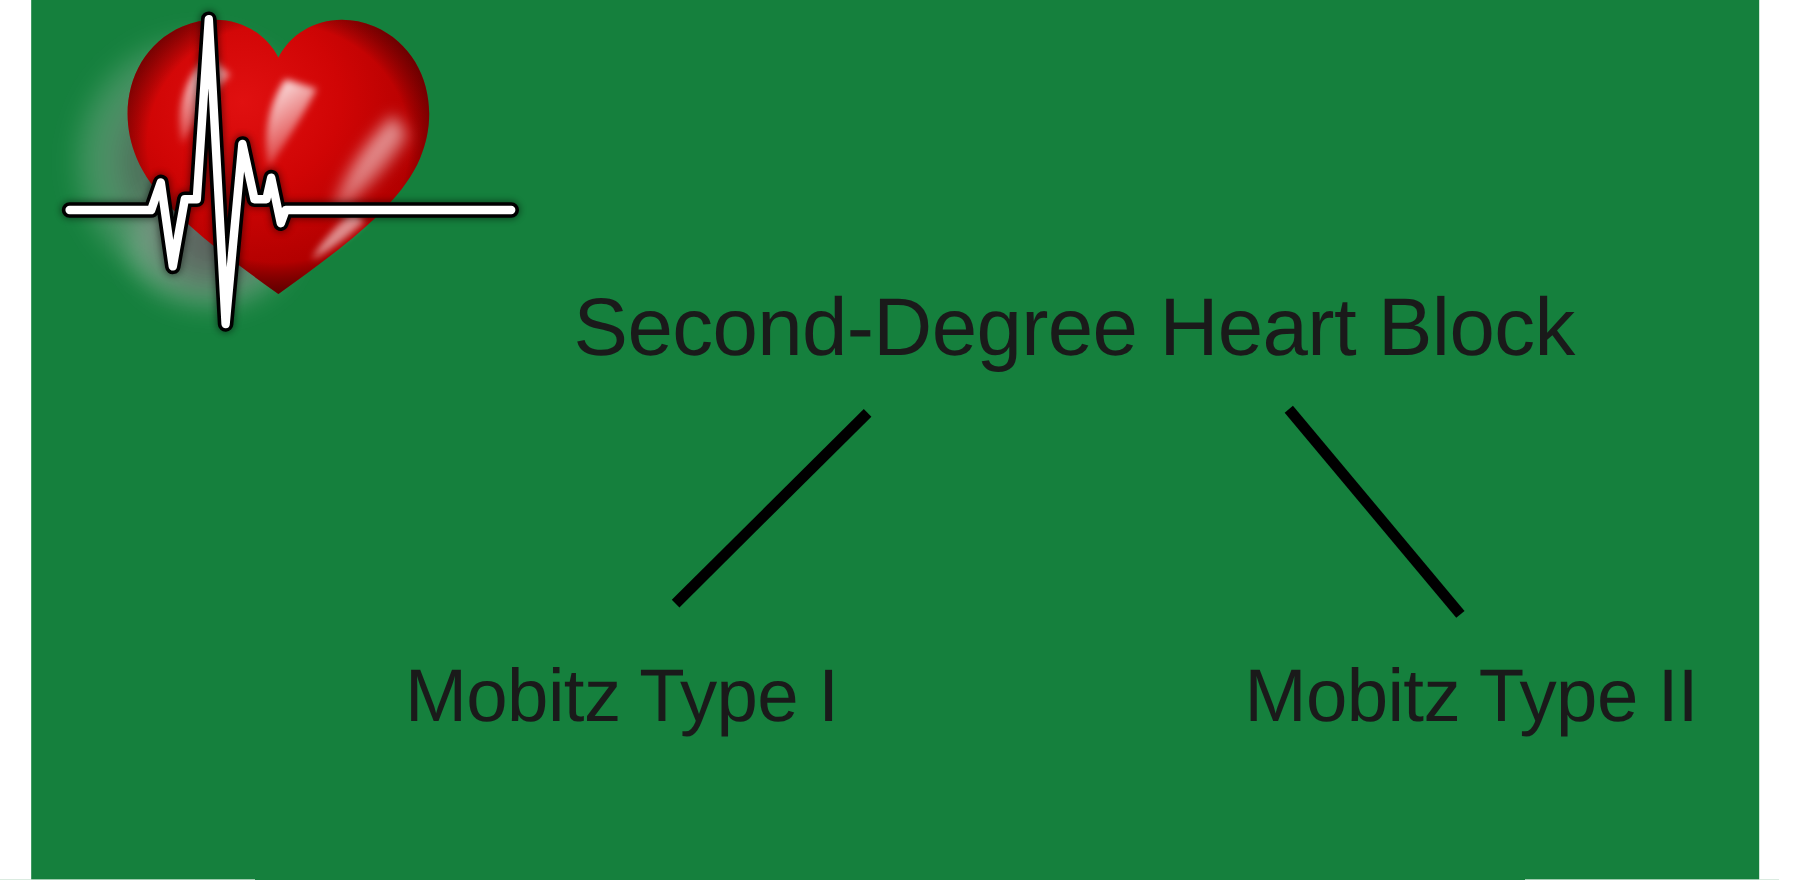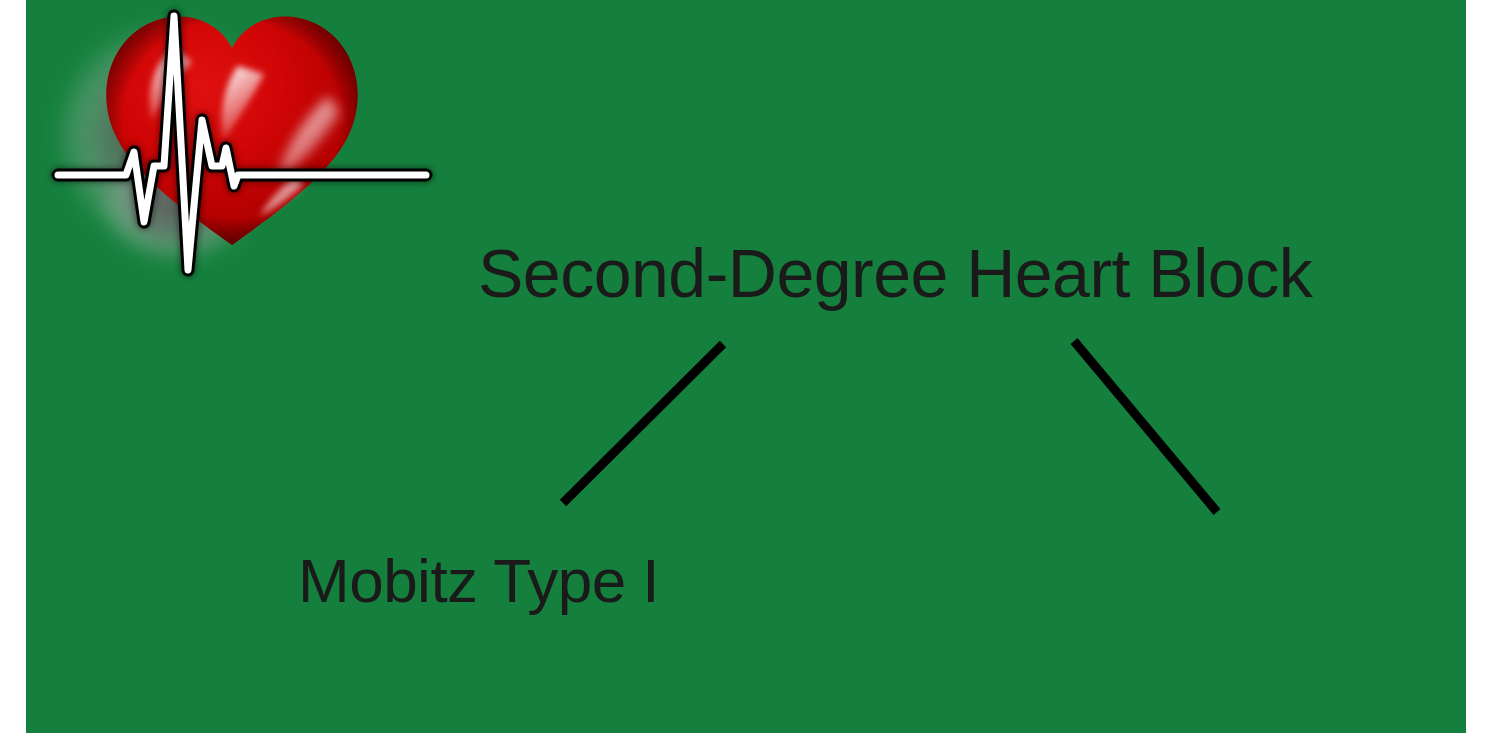--- a/index.html
+++ b/index.html
@@ -48,21 +48,21 @@
     left: 452px;
     top: 234px;
     font-size: 68px;
     line-height: 78px;
   }
   #leaf-left {
     left: 272px;
     top: 544px;
     font-size: 62px;
     line-height: 74px;
-    text-align: left;
+    text-align: center;
     width: 440px;
     white-space: normal;
   }
   #leaf-left .leaf-line {
     display: block;
   }
   #leaf-right {
     left: 985px;
     top: 544px;
     font-size: 62px;
@@ -175,14 +175,17 @@
     <line x1="697" y1="344" x2="537" y2="503" stroke="#000000" stroke-width="9" stroke-linecap="butt"></line>
     <line x1="1048" y1="341" x2="1191" y2="512" stroke="#000000" stroke-width="9" stroke-linecap="butt"></line>
   </svg>
 
   <div class="node-text" id="diagram-title">Second-Degree Heart Block</div>
 
   <div class="node-text" id="leaf-left">
     <span class="leaf-line">Mobitz Type I</span>
   </div>
 
+  <div class="node-text" id="leaf-right">
+    <span class="leaf-line">Mobitz Type II</span>
+  </div>
 
 </div>
 
 </body></html>

